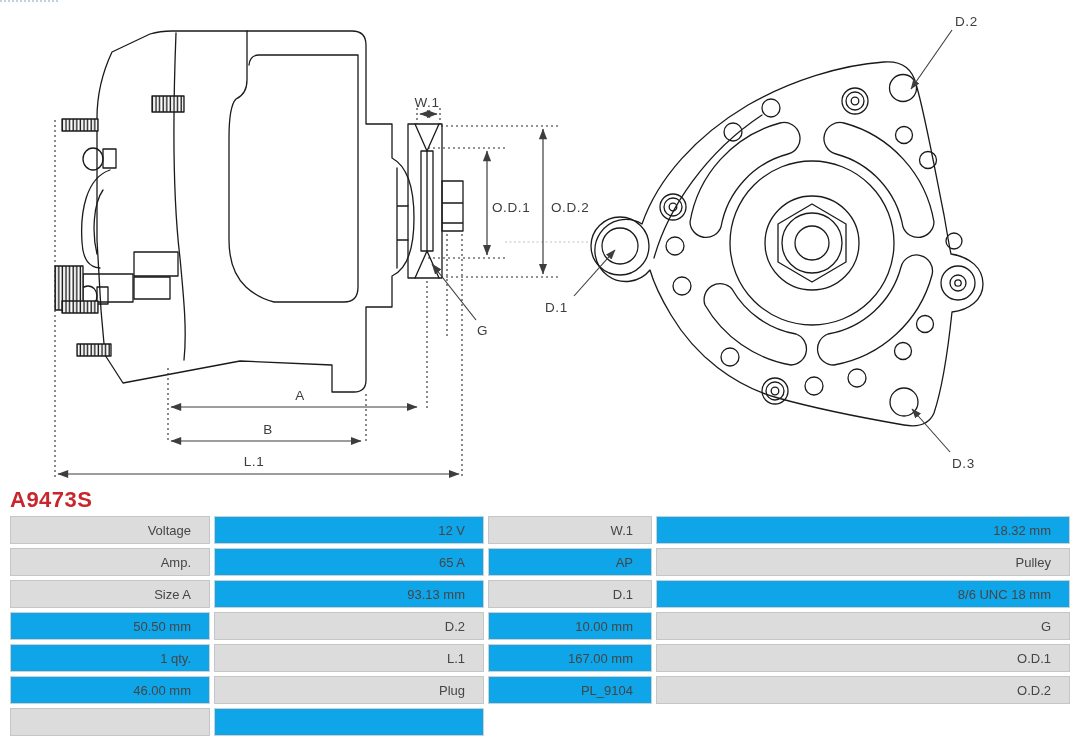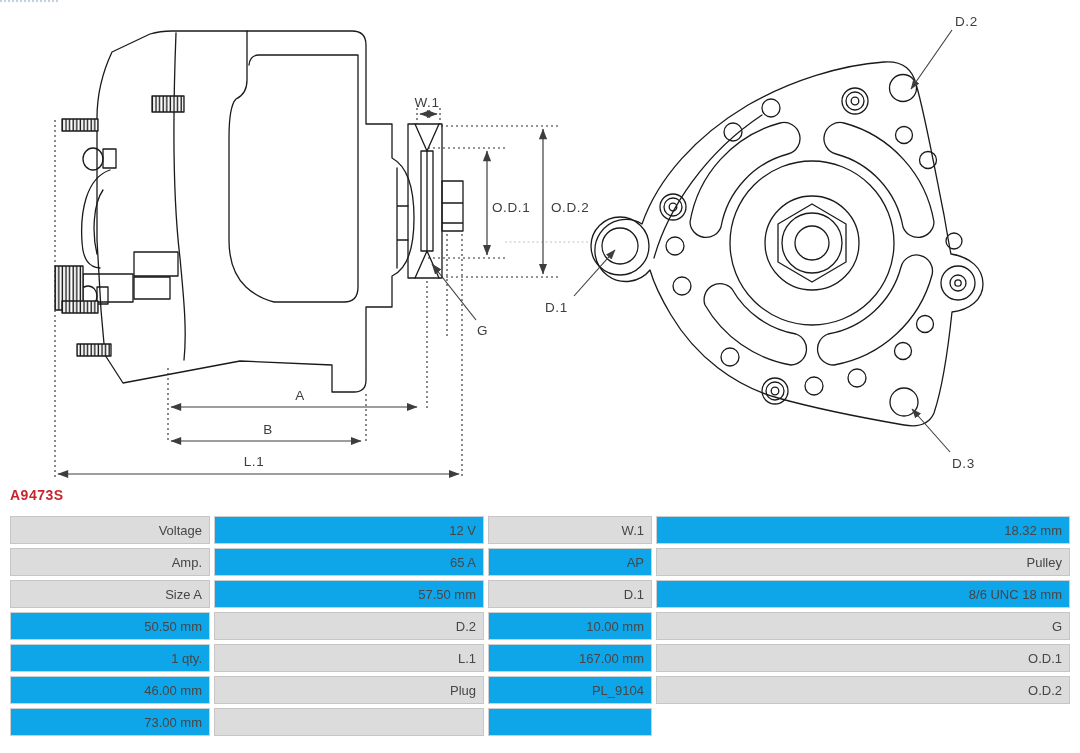--- a/index.html
+++ b/index.html
@@ -1,22 +1,22 @@
 <!DOCTYPE html>
 <html><head>
 <meta charset="utf-8">
 <style>
   html,body{margin:0;padding:0;background:#ffffff;}
   body{width:1080px;height:753px;position:relative;font-family:"Liberation Sans",sans-serif;overflow:hidden;}
   .artifact{position:absolute;left:0;top:0;width:58px;height:3px;border-top:2px dotted #a9bed3;opacity:.7;}
   .drawing-wrap{position:absolute;left:0;top:0;width:1080px;height:490px;}
-  .part-number{position:absolute;left:10px;top:487px;font-size:14px;font-weight:bold;letter-spacing:.5px;}
+  .part-number{position:absolute;left:10px;top:487px;font-size:22px;font-weight:bold;letter-spacing:.5px;}
   .spec-table{position:absolute;left:10px;top:516px;width:1060px;display:grid;
     grid-template-columns:200px 270px 164px 1fr;gap:4px;font-size:13px;color:#464646;}
-  .cell{height:28px;line-height:28px;text-align:right;padding-right:7px;box-sizing:border-box;}
+  .cell{height:28px;line-height:28px;text-align:right;padding-right:18px;box-sizing:border-box;}
   .lc{background:#dcdcdc;border:1px solid #c6c6c6;}
   .vc{background:#0ea5e9;border:1px solid #cfcfcf;}
   svg text{font-family:"Liberation Sans",sans-serif;font-size:13.5px;fill:#3d3d3d;letter-spacing:.6px;}
 </style>
 </head>
 <body>
 
 <div class="artifact"></div>
 
 <div class="drawing-wrap">
@@ -199,35 +199,34 @@
   <div class="cell vc">12 V</div>
   <div class="cell lc">W.1</div>
   <div class="cell vc">18.32 mm</div>
 
   <div class="cell lc">Amp.</div>
   <div class="cell vc">65 A</div>
   <div class="cell vc">AP</div>
   <div class="cell lc">Pulley</div>
 
   <div class="cell lc">Size A</div>
-  <div class="cell vc">57.50 mm</div>
+  <div class="cell vc">93.13 mm</div>
   <div class="cell lc">D.1</div>
   <div class="cell vc">8/6 UNC 18 mm</div>
 
   <div class="cell vc">50.50 mm</div>
   <div class="cell lc">D.2</div>
   <div class="cell vc">10.00 mm</div>
 
   <div class="cell lc">G</div>
   <div class="cell vc">1 qty.</div>
   <div class="cell lc">L.1</div>
   <div class="cell vc">167.00 mm</div>
 
   <div class="cell lc">O.D.1</div>
   <div class="cell vc">46.00 mm</div>
   <div class="cell lc">Plug</div>
   <div class="cell vc">PL_9104</div>
 
   <div class="cell lc">O.D.2</div>
-  <div class="cell vc">73.00 mm</div>
   <div class="cell lc"></div>
   <div class="cell vc"></div>
 </div>
 
 </body></html>

